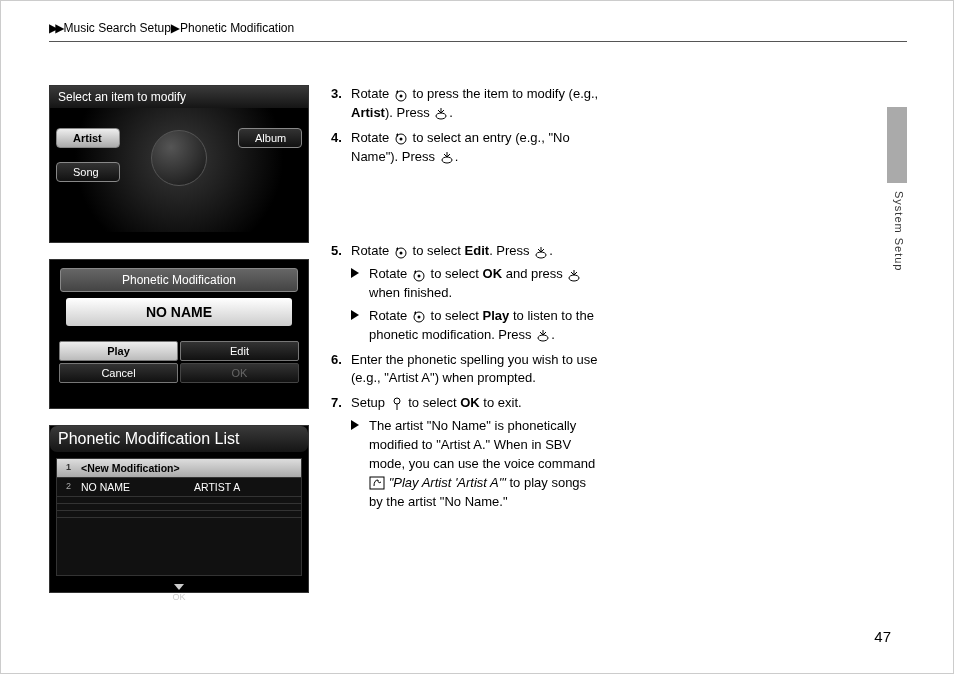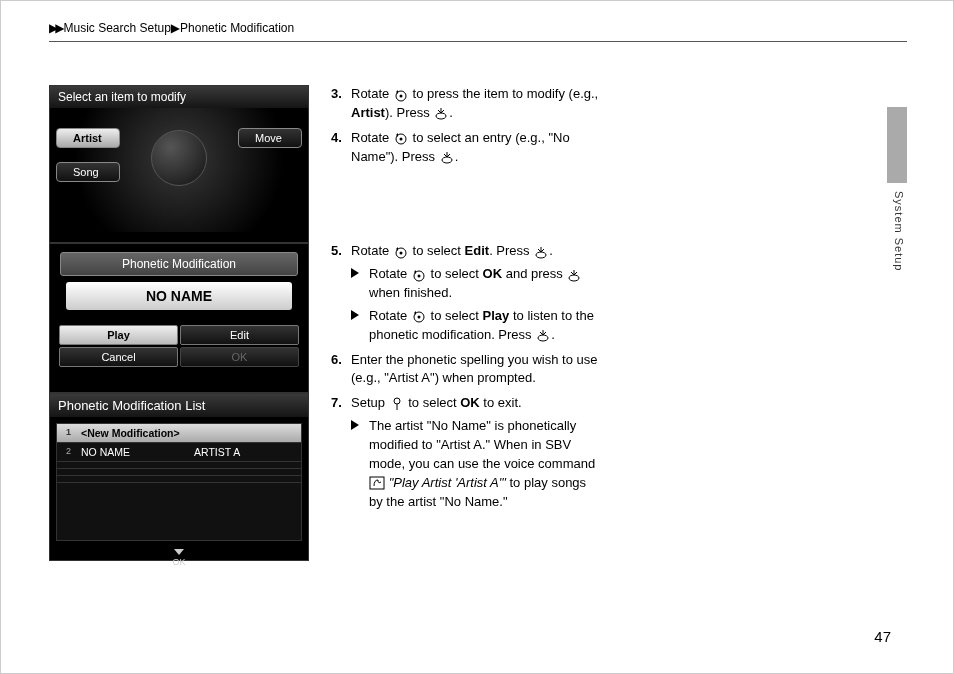--- a/index.html
+++ b/index.html
@@ -53,21 +53,21 @@
     width: 100%;
   }
   .screens {
     float: left;
     width: 260px;
   }
   .screen {
     width: 260px;
     background: #000;
     color: #fff;
-    margin-bottom: 0;
+    margin-bottom: 16px;
     border: 1px solid #333;
     font-size: 12px;
   }
   
   .screen1 { height: 158px; }
   .s1-title {
     background: linear-gradient(#3a3a3a,#151515);
     padding: 4px 8px;
     font-size: 12px;
     color: #fff;
@@ -137,21 +137,22 @@
     font-size: 11px;
     border-radius: 2px;
   }
   .s2-btn.sel { background: linear-gradient(#eee,#bbb); color: #000; font-weight: bold; }
   .s2-btn.dim { color: #666; border-color: #444; }
   
   .screen3 { height: 168px; position: relative; }
   .s3-title {
     background: linear-gradient(#3a3a3a,#151515);
     padding: 4px 8px;
-    font-size: 13px;
+    font-size: 16px;
+    border-radius: 7px;
   }
   .s3-body { background: #111; height: 118px; margin: 6px; border: 1px solid #333; }
   .s3-row { display: flex; border-bottom: 1px solid #333; font-size: 10.5px; }
   .s3-row.sel { background: linear-gradient(#ddd,#aaa); color: #000; font-weight: bold; }
   .s3-idx { width: 18px; text-align: right; padding: 3px 4px; font-size: 9px; color: #aaa; }
   .s3-row.sel .s3-idx { color: #333; }
   .s3-cell { flex: 1; padding: 3px 6px; }
   .s3-ok {
     text-align: center; font-size: 9px; color: #ccc; padding-bottom: 4px;
   }
@@ -209,21 +210,21 @@
   <div class="side-label">System Setup</div>
 
   <div class="content">
     <div class="screens">
 
       <div class="screen screen1">
         <div class="s1-title">Select an item to modify</div>
         <div class="s1-body">
           <div class="dial-knob"></div>
           <div class="pill left r1 selected">Artist</div>
-          <div class="pill right r1">Move</div>
+          <div class="pill right r1">Album</div>
           <div class="pill left r2">Song</div>
         </div>
       </div>
 
       <div class="screen screen2">
         <div class="s2-titlebar">Phonetic Modification</div>
         <div class="s2-selected">NO NAME</div>
         <div class="s2-btnrow">
           <div class="s2-btn sel">Play</div>
           <div class="s2-btn">Edit</div>

